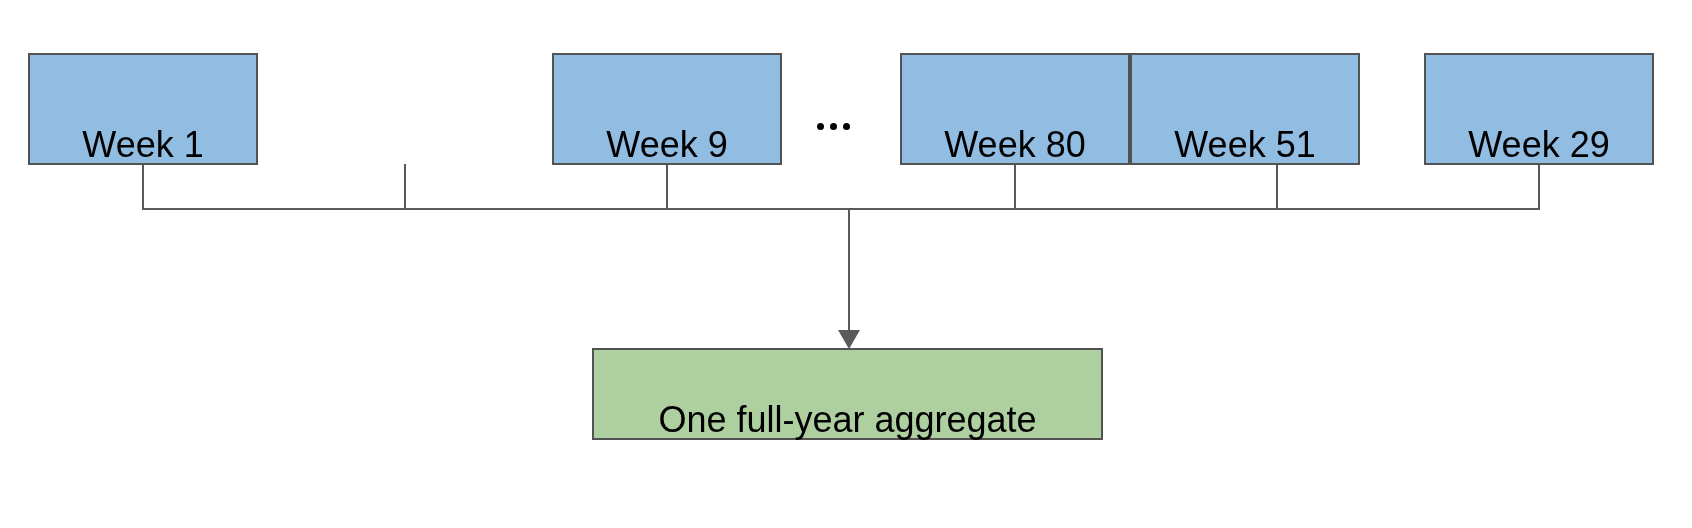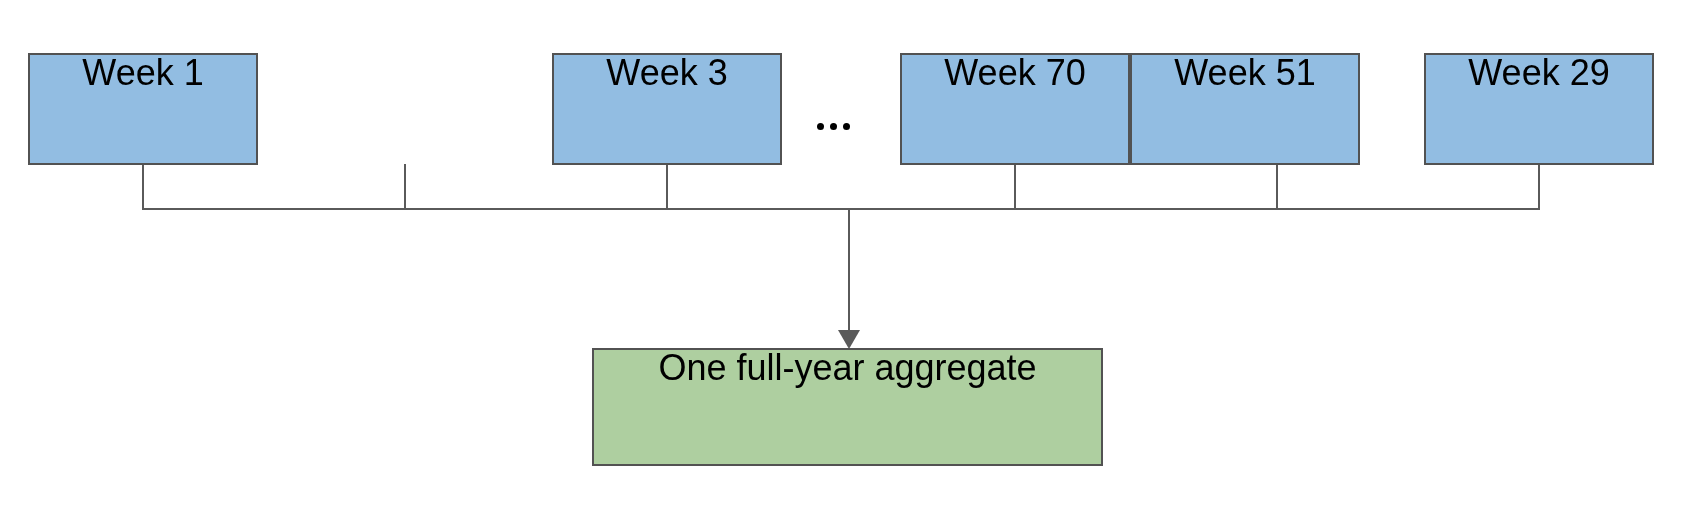--- a/index.html
+++ b/index.html
@@ -39,38 +39,38 @@
     stroke: var(--connector-line);
     stroke-width: 2;
   }
   .connectors polygon {
     fill: var(--connector-line);
     stroke: none;
   }
   .box {
     position: absolute;
     display: flex;
-    align-items: flex-start;
+    align-items: flex-end;
     justify-content: center;
     font-size: 36px;
     line-height: 1;
     text-align: center;
   }
   .week-box {
     top: 53px;
     width: 230px;
     height: 112px;
     background: var(--week-box-fill);
     border: 2px solid var(--week-box-border);
   }
   .aggregate-box {
     left: 592px;
     top: 348px;
     width: 511px;
-    height: 118px;
+    height: 92px;
     background: var(--aggregate-box-fill);
     border: 2px solid var(--aggregate-box-border);
   }
   .ellipsis {
     position: absolute;
     left: 817px;
     top: 123px;
     display: flex;
     gap: 6px;
     align-items: center;
@@ -101,31 +101,31 @@
     <line x1="849" y1="209" x2="849" y2="333"></line>
     <polygon points="838,330 860,330 849,349"></polygon>
   </svg>
 
   <div class="box week-box" style="left:28px">
     <span>Week 1</span>
   </div>
 
 
   <div class="box week-box" style="left:552px">
-    <span>Week 3</span>
+    <span>Week 9</span>
   </div>
 
   <div class="ellipsis" role="img" aria-label="ellipsis">
     <span class="dot"></span>
     <span class="dot"></span>
     <span class="dot"></span>
   </div>
 
   <div class="box week-box" style="left:900px">
-    <span>Week 70</span>
+    <span>Week 80</span>
   </div>
 
   <div class="box week-box" style="left:1130px">
     <span>Week 51</span>
   </div>
 
   <div class="box week-box" style="left:1424px">
     <span>Week 29</span>
   </div>
 

